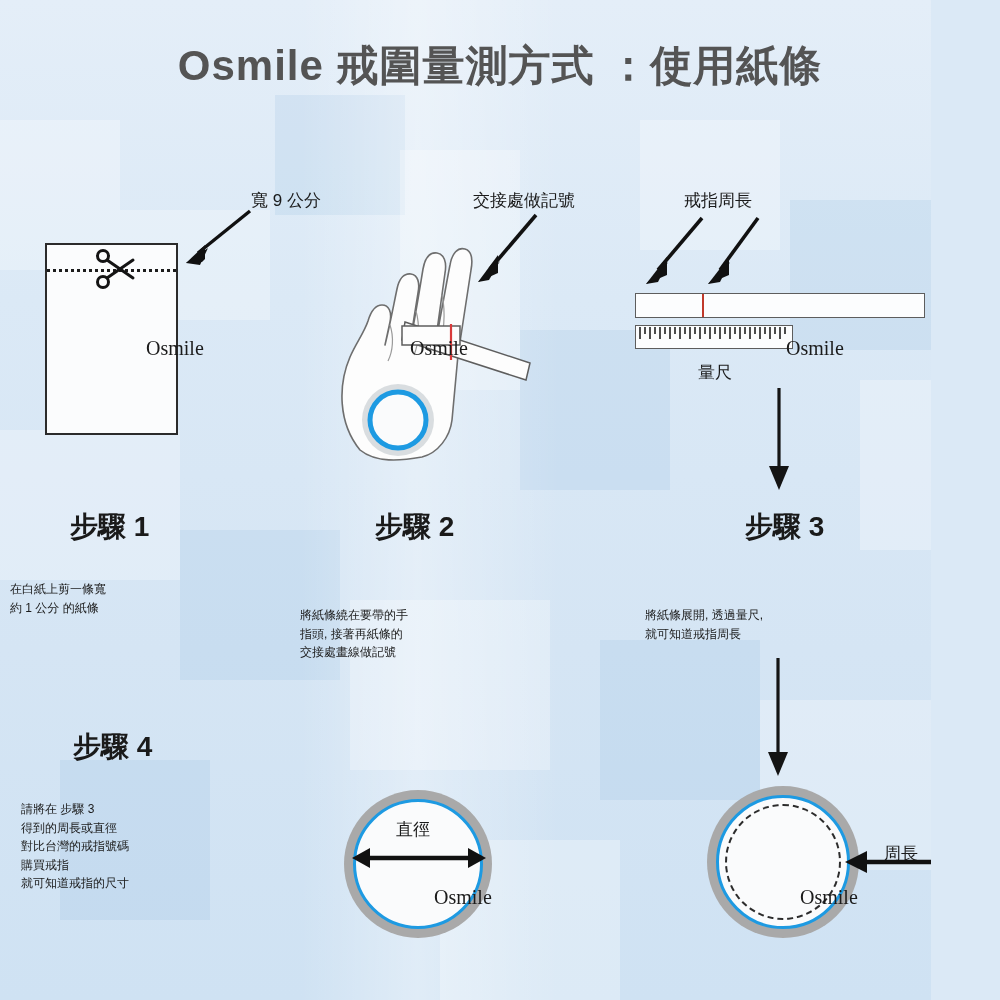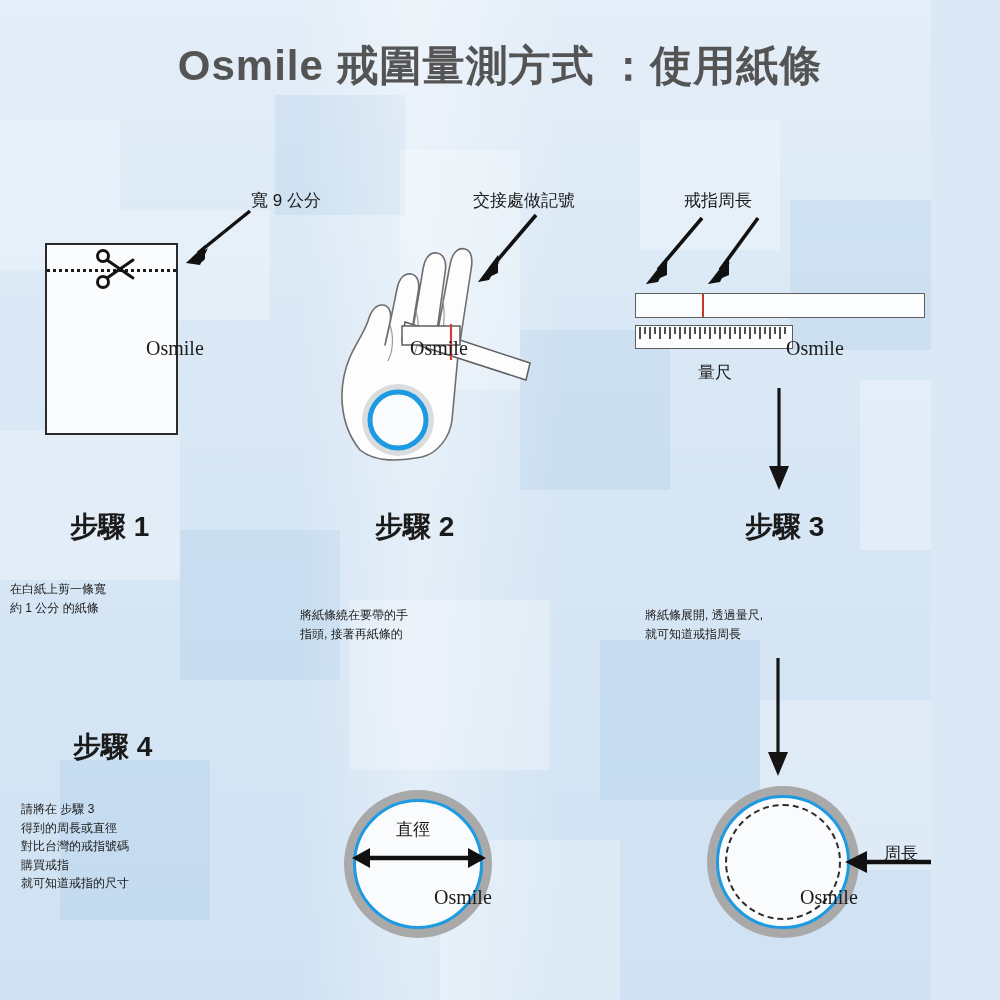--- a/index.html
+++ b/index.html
@@ -274,20 +274,21 @@
   <div class="step-head" style="left:70px;top:508px;">步驟 1</div>
   <div class="step-body" style="left:10px;top:580px;width:290px;">
     <div>在白紙上剪一條寬</div>
     <div>約 1 公分 的紙條</div>
   </div>
 
   <div class="step-head" style="left:375px;top:508px;">步驟 2</div>
   <div class="step-body" style="left:300px;top:606px;width:310px;">
     <div>將紙條繞在要帶的手</div>
     <div>指頭, 接著再紙條的</div>
+    <div>交接處畫線做記號</div>
   </div>
 
   <div class="step-head" style="left:745px;top:508px;">步驟 3</div>
   <div class="step-body" style="left:645px;top:606px;width:320px;">
     <div>將紙條展開, 透過量尺,</div>
     <div>就可知道戒指周長</div>
   </div>
 
   <div class="step-head" style="left:73px;top:728px;">步驟 4</div>
   <div class="step-body" style="left:21px;top:800px;width:295px;">

